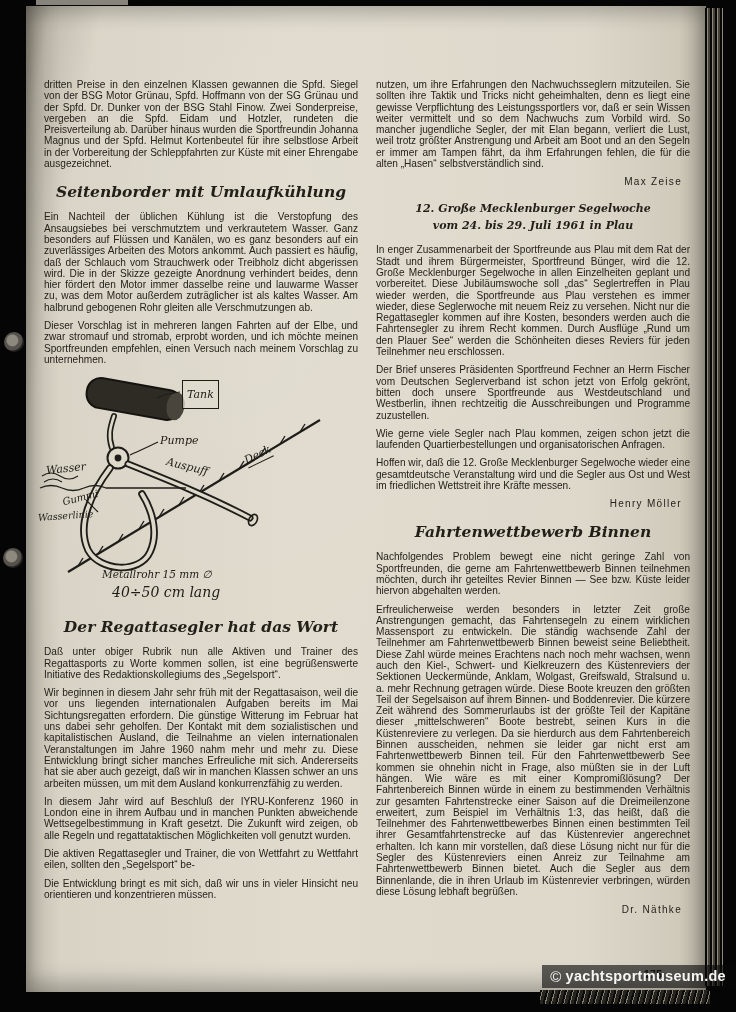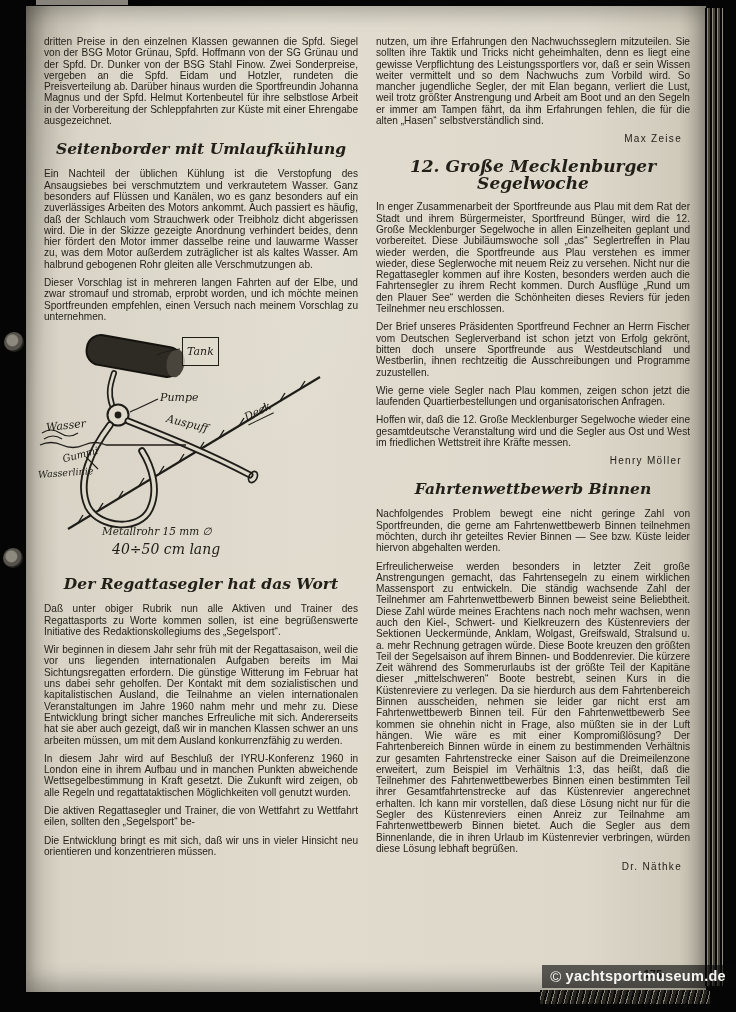--- a/index.html
+++ b/index.html
@@ -13,36 +13,36 @@
   .page {
     position:absolute; left:26px; top:6px; width:680px; height:986px;
     background:
       linear-gradient(100deg, rgba(20,15,5,0.30) 0%, rgba(20,15,5,0.12) 3%, rgba(0,0,0,0) 9%),
       radial-gradient(ellipse at 35% 25%, rgba(255,255,255,0.06), rgba(0,0,0,0) 60%),
       linear-gradient(90deg, #bcb7a8 0%, #d8d3c5 5%, #e0dbcd 40%, #ddd8ca 82%, #cfcaba 96%, #aaa596 100%);
     box-shadow: inset 0 8px 18px rgba(0,0,0,0.22), inset 0 -12px 18px rgba(0,0,0,0.22);
   }
   .content { position:absolute; left:18px; top:30px; right:16px; bottom:36px; }
   .columns { display:flex; gap:18px; }
-  .col { flex:1 1 0; min-width:0; }
+  .col { flex:1 1 0; min-width:0;margin-top:43px; }
   .p {
     font-size:10.1px; line-height:11.3px; text-align:justify;
     margin:0 0 7px; color:#25221c; hyphens:auto;
   }
   .author {
     text-align:right; font-size:10px; letter-spacing:1.3px;
     margin:0 8px 9px 0; color:#25221c;
   }
   .h-script {
     font-family:"DejaVu Serif", serif; font-style:italic; font-weight:700;
     text-align:center; font-size:15.5px; margin:13px 0 10px; color:#221f19;
   }
   .h-two {
     font-family:"DejaVu Serif", serif; font-style:italic; font-weight:700;
-    text-align:center; font-size:17px; line-height:16.5px;
+    text-align:center; font-size:11px; line-height:16.5px;
     margin:14px 0 10px; color:#221f19;
   }
   .h-two span { display:block; }
   
   .diagram { position:relative; width:302px; height:232px; margin:4px 0 2px -6px; }
   .diagram svg { position:absolute; left:0; top:0; }
   .hand {
     position:absolute; font-family:"DejaVu Serif", serif; font-style:italic;
     font-size:11px; color:#1e1c17; white-space:nowrap;
   }
@@ -153,20 +153,21 @@
           <p class="p">Die aktiven Regattasegler und Trainer, die von Wettfahrt zu Wettfahrt eilen, sollten den „Segelsport“ be-</p>
           <p class="p">Die Entwicklung bringt es mit sich, daß wir uns in vieler Hinsicht neu orientieren und konzentrieren müssen.</p>
         </div>
 
         <div class="col">
           <p class="p">nutzen, um ihre Erfahrungen den Nachwuchsseglern mitzuteilen. Sie sollten ihre Taktik und Tricks nicht geheimhalten, denn es liegt eine gewisse Verpflichtung des Leistungssportlers vor, daß er sein Wissen weiter vermittelt und so dem Nachwuchs zum Vorbild wird. So mancher jugendliche Segler, der mit Elan begann, verliert die Lust, weil trotz größter Anstrengung und Arbeit am Boot und an den Segeln er immer am Tampen fährt, da ihm Erfahrungen fehlen, die für die alten „Hasen“ selbstverständlich sind.</p>
           <div class="author">Max Zeise</div>
 
           <div class="h-two">
             <span>12. Große Mecklenburger Segelwoche</span>
+            <span>vom 24. bis 29. Juli 1961 in Plau</span>
           </div>
           <p class="p">In enger Zusammenarbeit der Sportfreunde aus Plau mit dem Rat der Stadt und ihrem Bürgermeister, Sportfreund Bünger, wird die 12. Große Mecklenburger Segelwoche in allen Einzelheiten geplant und vorbereitet. Diese Jubiläumswoche soll „das“ Seglertreffen in Plau wieder werden, die Sportfreunde aus Plau verstehen es immer wieder, diese Seglerwoche mit neuem Reiz zu versehen. Nicht nur die Regattasegler kommen auf ihre Kosten, besonders werden auch die Fahrtensegler zu ihrem Recht kommen. Durch Ausflüge „Rund um den Plauer See“ werden die Schönheiten dieses Reviers für jeden Teilnehmer neu erschlossen.</p>
           <p class="p">Der Brief unseres Präsidenten Sportfreund Fechner an Herrn Fischer vom Deutschen Seglerverband ist schon jetzt von Erfolg gekrönt, bitten doch unsere Sportfreunde aus Westdeutschland und Westberlin, ihnen rechtzeitig die Ausschreibungen und Programme zuzustellen.</p>
           <p class="p">Wie gerne viele Segler nach Plau kommen, zeigen schon jetzt die laufenden Quartierbestellungen und organisatorischen Anfragen.</p>
           <p class="p">Hoffen wir, daß die 12. Große Mecklenburger Segelwoche wieder eine gesamtdeutsche Veranstaltung wird und die Segler aus Ost und West im friedlichen Wettstreit ihre Kräfte messen.</p>
           <div class="author">Henry Möller</div>
 
           <div class="h-script">Fahrtenwettbewerb Binnen</div>
           <p class="p">Nachfolgendes Problem bewegt eine nicht geringe Zahl von Sportfreunden, die gerne am Fahrtenwettbewerb Binnen teilnehmen möchten, durch ihr geteiltes Revier Binnen — See bzw. Küste leider hiervon abgehalten werden.</p>
           <p class="p">Erfreulicherweise werden besonders in letzter Zeit große Anstrengungen gemacht, das Fahrtensegeln zu einem wirklichen Massensport zu entwickeln. Die ständig wachsende Zahl der Teilnehmer am Fahrtenwettbewerb Binnen beweist seine Beliebtheit. Diese Zahl würde meines Erachtens nach noch mehr wachsen, wenn auch den Kiel-, Schwert- und Kielkreuzern des Küstenreviers der Sektionen Ueckermünde, Anklam, Wolgast, Greifswald, Stralsund u. a. mehr Rechnung getragen würde. Diese Boote kreuzen den größten Teil der Segelsaison auf ihrem Binnen- und Boddenrevier. Die kürzere Zeit während des Sommerurlaubs ist der größte Teil der Kapitäne dieser „mittelschweren“ Boote bestrebt, seinen Kurs in die Küstenreviere zu verlegen. Da sie hierdurch aus dem Fahrtenbereich Binnen ausscheiden, nehmen sie leider gar nicht erst am Fahrtenwettbewerb Binnen teil. Für den Fahrtenwettbewerb See kommen sie ohnehin nicht in Frage, also müßten sie in der Luft hängen. Wie wäre es mit einer Kompromißlösung? Der Fahrtenbereich Binnen würde in einem zu bestimmenden Verhältnis zur gesamten Fahrtenstrecke einer Saison auf die Dreimeilenzone erweitert, zum Beispiel im Verhältnis 1:3, das heißt, daß die Teilnehmer des Fahrtenwettbewerbes Binnen einen bestimmten Teil ihrer Gesamtfahrtenstrecke auf das Küstenrevier angerechnet erhalten. Ich kann mir vorstellen, daß diese Lösung nicht nur für die Segler des Küstenreviers einen Anreiz zur Teilnahme am Fahrtenwettbewerb Binnen bietet. Auch die Segler aus dem Binnenlande, die in ihren Urlaub im Küstenrevier verbringen, würden diese Lösung lebhaft begrüßen.</p>

